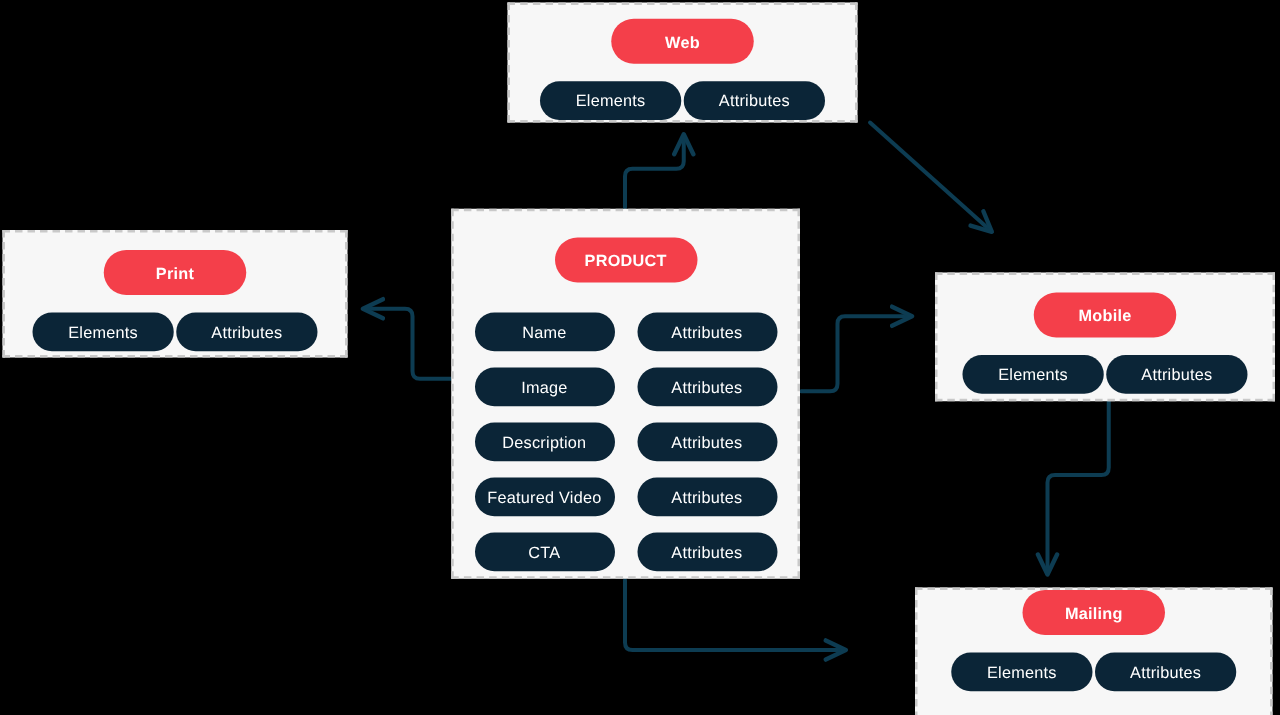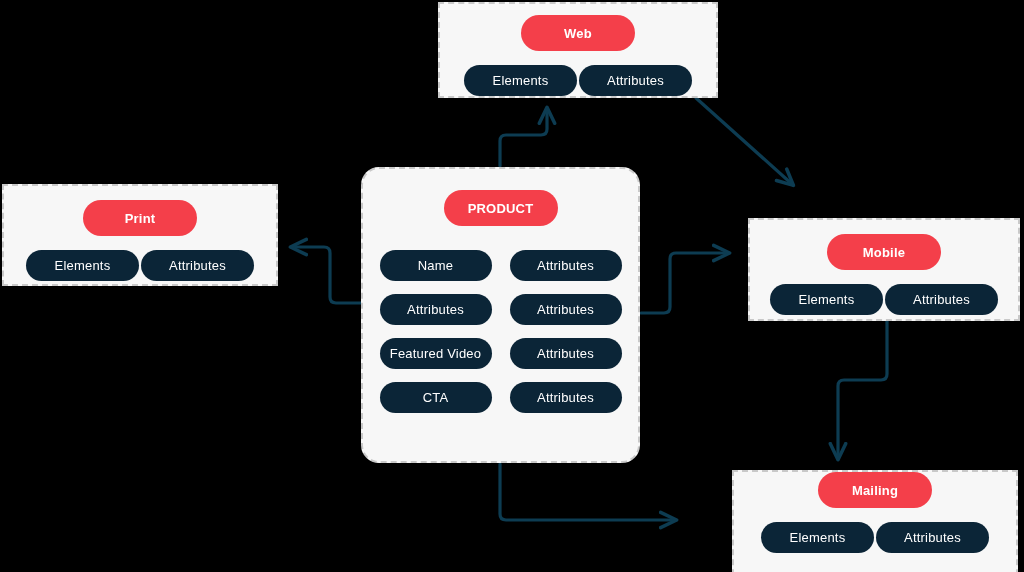--- a/index.html
+++ b/index.html
@@ -58,21 +58,20 @@
     width: 113px;
     height: 31px;
   }
   
   #product-box {
     left: 361px;
     top: 167px;
     width: 279px;
     height: 296px;
     padding-top: 21px;
-    border-radius: 18px;
   }
   #product-box .pill-title {
     width: 114px;
     height: 36px;
     font-size: 13px;
   }
   .attr-grid {
     margin-top: 24px;
     display: grid;
     grid-template-columns: 112px 112px;
@@ -109,21 +108,21 @@
 
     <path d="M361,303 L336,303 Q330,303 330,297 L330,253 Q330,247 324,247 L291,247" fill="none" stroke="#0d3c52" stroke-width="3.2" stroke-linecap="round" marker-end="url(#arrowhead)"></path>
 
     <path d="M641,313 L664,313 Q670,313 670,307 L670,259 Q670,253 676,253 L729,253" fill="none" stroke="#0d3c52" stroke-width="3.2" stroke-linecap="round" marker-end="url(#arrowhead)"></path>
 
     <path d="M500,464 L500,514 Q500,520 506,520 L676,520" fill="none" stroke="#0d3c52" stroke-width="3.2" stroke-linecap="round" marker-end="url(#arrowhead)"></path>
 
     <path d="M887,309 L887,374 Q887,380 881,380 L844,380 Q838,380 838,386 L838,459" fill="none" stroke="#0d3c52" stroke-width="3.2" stroke-linecap="round" marker-end="url(#arrowhead)"></path>
   </svg>
 
-  <div class="node-box channel" id="web-box" style="left:406px; top:2px; width:280px; height:96px; padding-top:11px;margin-left:32px;">
+  <div class="node-box channel" id="web-box" style="left:406px; top:2px; width:280px; height:96px; padding-top:11px;">
     <div class="pill pill-title">Web</div>
     <div class="row">
       <div class="pill pill-dark">Elements</div>
       <div class="pill pill-dark">Attributes</div>
     </div>
   </div>
 
   <div class="node-box channel" id="print-box" style="left:2px; top:184px; width:276px; height:102px; padding-top:14px;">
     <div class="pill pill-title">Print</div>
     <div class="row">
@@ -146,21 +145,23 @@
       <div class="pill pill-dark">Elements</div>
       <div class="pill pill-dark">Attributes</div>
     </div>
   </div>
 
   <div class="node-box" id="product-box">
     <div class="pill pill-title">PRODUCT</div>
     <div class="attr-grid" id="product-grid">
         <div class="pill pill-dark">Name</div>
         <div class="pill pill-dark">Attributes</div>
+        <div class="pill pill-dark">Image</div>
         <div class="pill pill-dark">Attributes</div>
+        <div class="pill pill-dark">Description</div>
         <div class="pill pill-dark">Attributes</div>
         <div class="pill pill-dark">Featured Video</div>
         <div class="pill pill-dark">Attributes</div>
         <div class="pill pill-dark">CTA</div>
         <div class="pill pill-dark">Attributes</div>
       </div>
   </div>
 
 </div>
 

